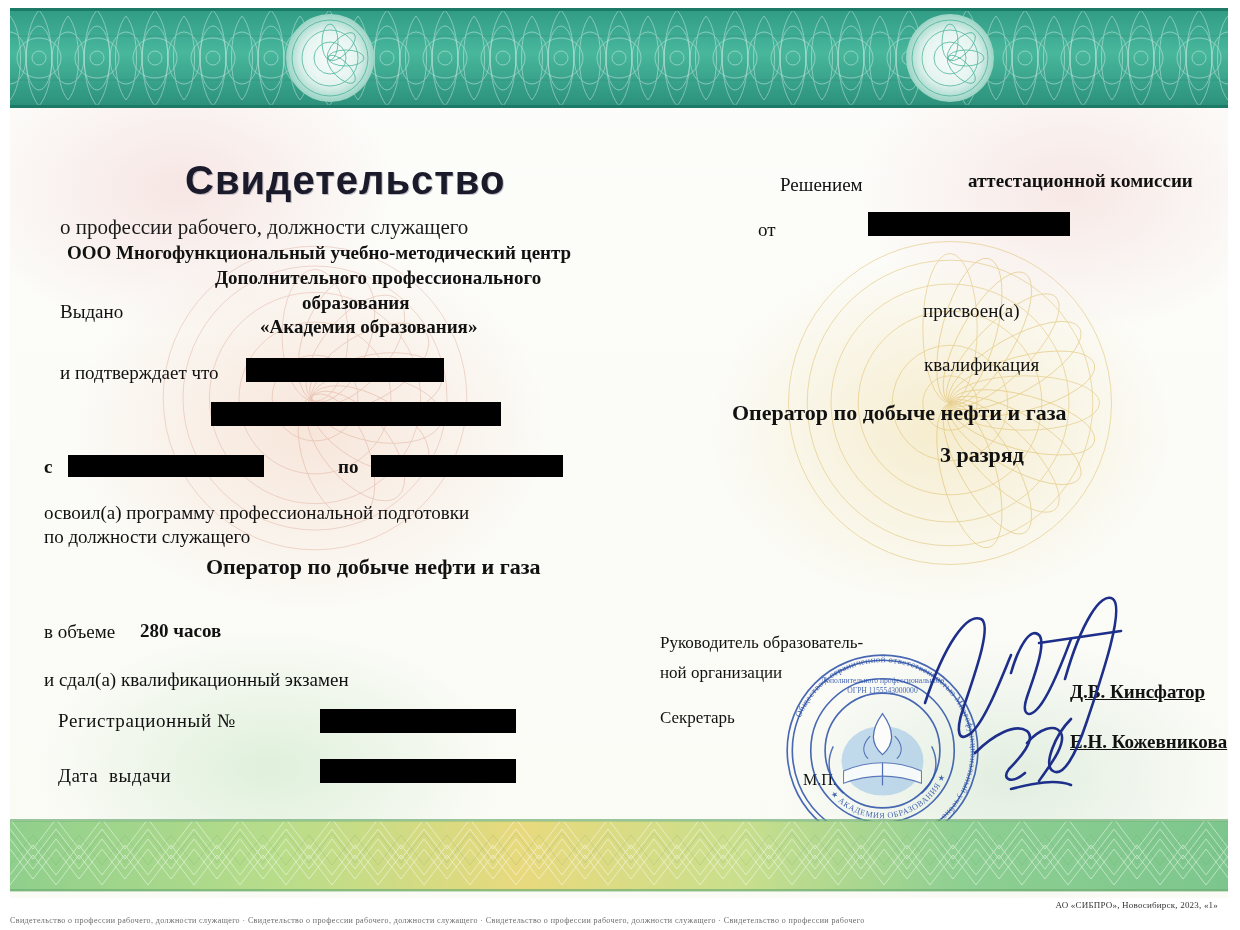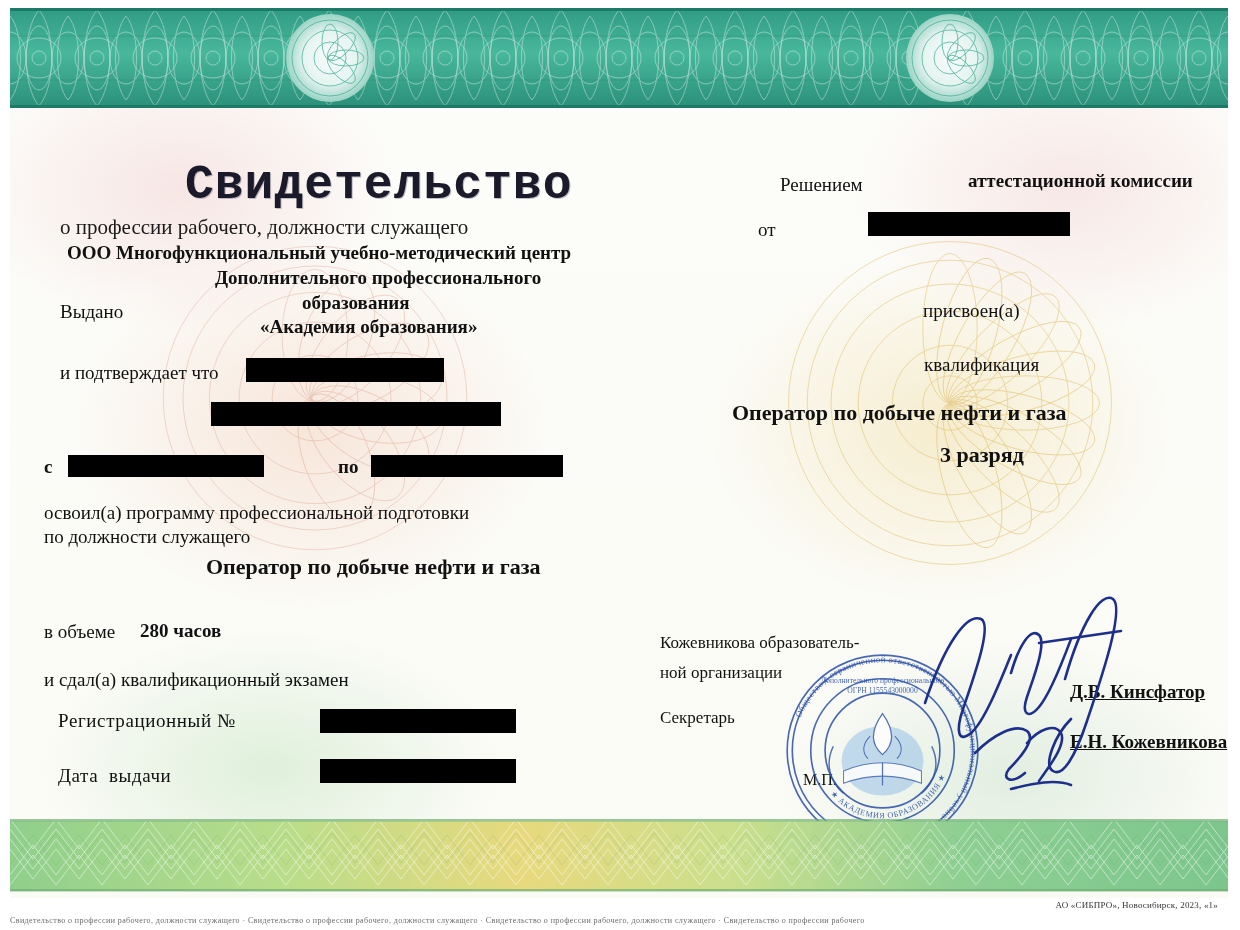--- a/index.html
+++ b/index.html
@@ -63,22 +63,22 @@
     overflow: hidden;
   }
 
   
   .t {
     position: absolute;
     white-space: pre;
     color: #111;
   }
   .title-main {
-    font-family: Liberation Mono, monospace;
-    font-size: 48px;
+    font-family: Liberation Sans, sans-serif;
+    font-size: 40px;
     font-weight: bold;
     letter-spacing: 1px;
     color: #1a1a2a;
     text-shadow: 1px 1px 0 rgba(120,120,140,0.45);
   }
   .title-sub {
     font-size: 21px;
     color: #1a1a1a;
   }
   .lbl { font-size: 19px; }
@@ -231,21 +231,21 @@
     <div class="redact" style="left:858px; top:204px; width:202px; height:24px;"></div>
 
     <div class="t lbl" style="left:913px; top:292px;">присвоен(а)</div>
 
     <div class="t lbl" style="left:914px; top:346px;">квалификация</div>
 
     <div class="t big-b" style="left:722px; top:392px;">Оператор по добыче нефти и газа</div>
 
     <div class="t big-b" style="left:930px; top:434px;">3 разряд</div>
 
-    <div class="t sig-role" style="left:650px; top:625px;">Кожевникова образователь-</div>
+    <div class="t sig-role" style="left:650px; top:625px;">Руководитель образователь-</div>
     <div class="t sig-role" style="left:650px; top:645px;margin-top:10px;">ной организации</div>
     <div class="t sig-name" style="left:1060px; top:673px;">Д.В. Кинсфатор</div>
 
     <div class="t sig-role" style="left:650px; top:700px;">Секретарь</div>
     <div class="t sig-name" style="left:1060px; top:723px;">Е.Н. Кожевникова</div>
 
     <div class="t" style="left:793px; top:763px; font-size:16px;">М.П.</div>
 
     <svg class="stamp" viewBox="0 0 200 200">
       <defs>

